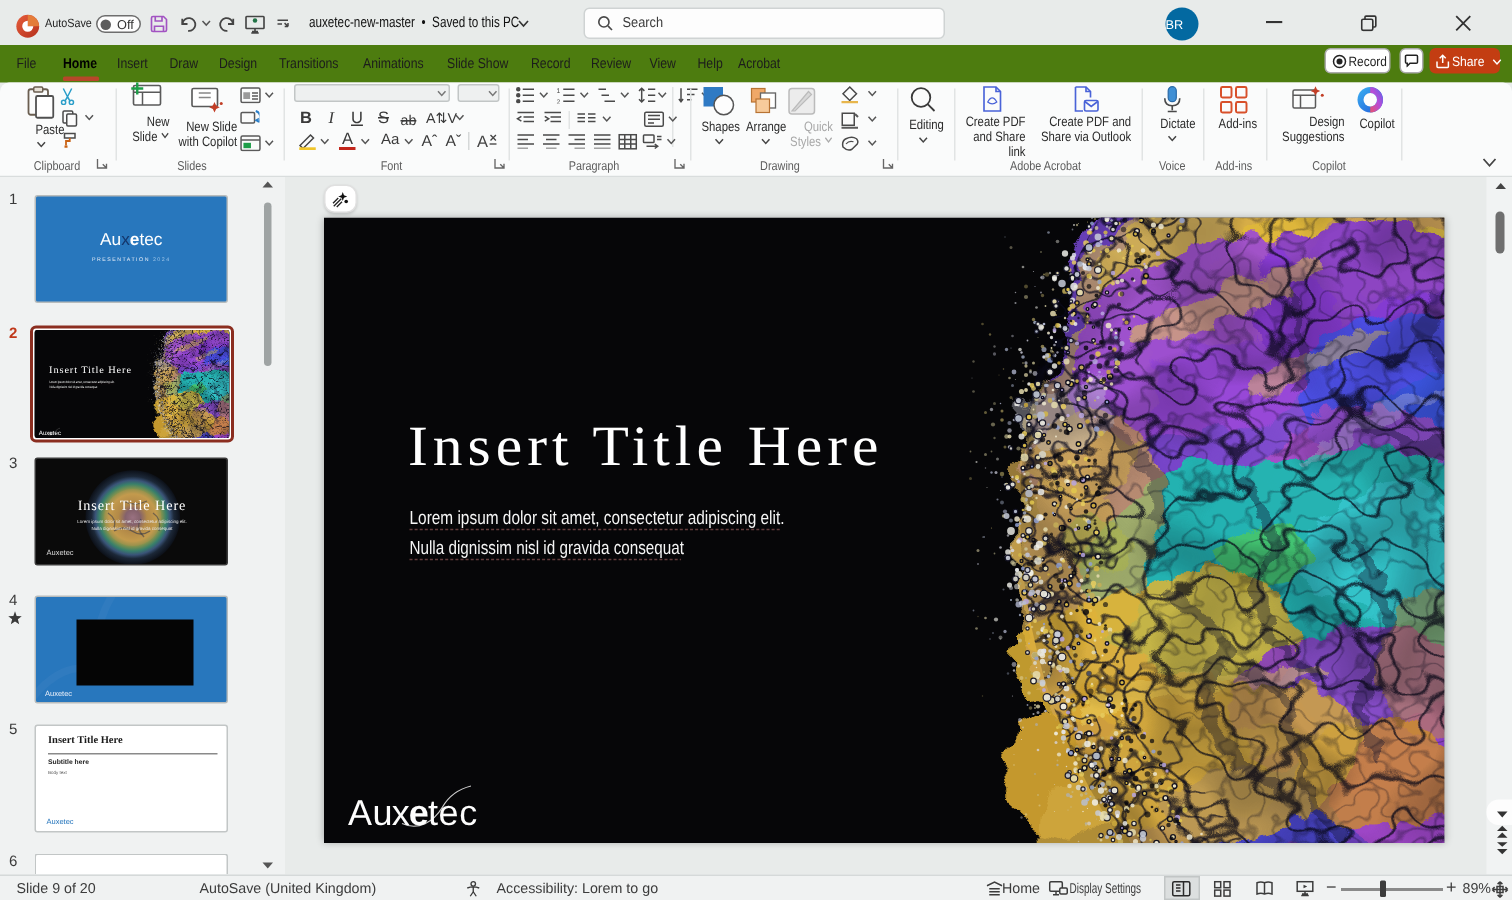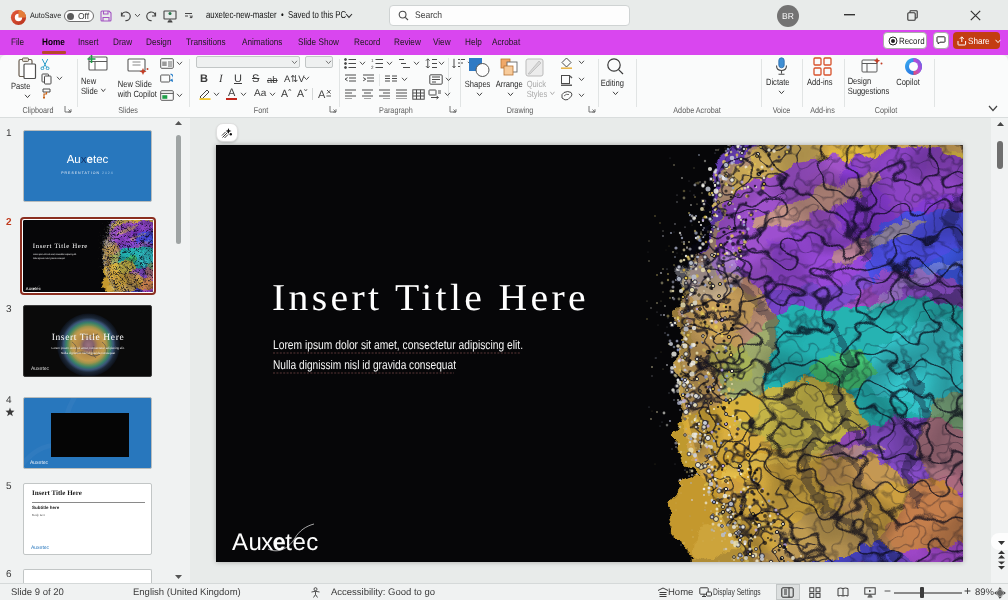--- a/index.html
+++ b/index.html
@@ -1,23 +1,23 @@
 <!DOCTYPE html>
 <html><head><meta charset="utf-8"><style>
 *{margin:0;padding:0;box-sizing:border-box}
 html,body{width:1008px;height:600px;overflow:hidden;font-family:"Liberation Sans",sans-serif;background:#e8ebea}
 .abs{position:absolute}
 #titlebar{position:absolute;left:0;top:0;width:964px;height:30px;background:#e8ebea}
-#menubar{position:absolute;left:0;top:30px;width:1008px;height:25px;background:#d946ef}
+#menubar{position:absolute;left:0;top:30px;width:1008px;height:25px;background:#4d7c0f}
 .menuitem{position:absolute;top:6px;font-size:9.5px;color:#1c1c1c;height:14px;line-height:14px;transform:scaleX(0.86);transform-origin:0 50%}
 #ribbon{position:absolute;left:0;top:55px;width:1008px;height:63px;background:#fafbfb;border-bottom:1px solid #d9dddd;border-radius:6px 6px 0 0}
 .glabel{position:absolute;top:105px;font-size:8.5px;color:#5c5c5c;text-align:center;transform:scaleX(0.85)}
 .gsep{position:absolute;top:59px;width:1px;height:48px;background:#e1e4e4}
 .ribbonc{position:absolute;left:0;top:0;width:1008px;height:600px}
-.bigbtn{position:absolute;text-align:left;font-size:9px;color:#2b2b2b;line-height:9.8px}
+.bigbtn{position:absolute;text-align:right;font-size:9px;color:#2b2b2b;line-height:9.8px}
 .bigbtn>div{transform:scaleX(0.84)}
 .smico{position:absolute;color:#3a3a3a}
 .chev{display:inline-block;width:7px;height:7px}
 #panel{position:absolute;left:0;top:118px;width:190px;height:465px;background:#f0f2f2}
 .thumbnum{position:absolute;left:6px;width:14px;font-size:10px;color:#3a3a3a;text-align:left}
 .thumb{position:absolute;left:23px;width:129px;height:72px;border:1px solid #c2c6c6;border-radius:2px;overflow:hidden;background:#fff}
 #canvas{position:absolute;left:190px;top:118px;width:818px;height:465px;background:#e8ebea}
 #statusbar{position:absolute;left:0;top:583px;width:1008px;height:17px;background:#f0f2f2;border-top:1px solid #d5d9d9;font-size:9.5px;color:#3c3c3c}
 .sbitem{position:absolute;top:2px;height:13px;line-height:13px}
 svg{display:block}
@@ -1476,21 +1476,21 @@
       <path d="M1 1 L4 4.4 L7 1"></path>
     </svg>
 
   <span class="abs" style="left:389px;top:5px;width:241px;height:21px;background:#fdfdfd;border:1px solid #cfd3d3;border-radius:4px"></span>
   <svg class="abs" style="left:398px;top:10px" width="11" height="11" viewBox="0 0 11 11" fill="none" stroke="#4a4a4a" stroke-width="1.1">
       <circle cx="4.6" cy="4.6" r="3.4"></circle>
       <path d="M7.3 7.3 L10 10"></path>
     </svg>
   <span class="abs" style="left:415px;top:10px;font-size:9.5px;color:#3c3c3c;transform:scaleX(0.9);transform-origin:0 0">Search</span>
 
-  <span class="abs" style="left:777px;top:5px;width:22px;height:22px;border-radius:50%;background:#737373;color:#fff;font-size:8.5px;text-align:center;line-height:22px">BR</span>
+  <span class="abs" style="left:777px;top:5px;width:22px;height:22px;border-radius:50%;background:#0369a1;color:#fff;font-size:8.5px;text-align:left;line-height:22px">BR</span>
 
   <svg class="abs" style="left:844px;top:14px" width="11" height="2" viewBox="0 0 11 2">
       <rect width="11" height="1.4" fill="#333"></rect>
     </svg>
   <svg class="abs" style="left:907px;top:10px" width="11" height="11" viewBox="0 0 11 11" fill="none" stroke="#333" stroke-width="1.1">
       <rect x="0.8" y="2.8" width="7.4" height="7.4" rx="1"></rect>
       <path d="M3 2.6 L3 1.4 Q3 0.7 3.7 0.7 L9.4 0.7 Q10.2 0.7 10.2 1.5 L10.2 7.2 Q10.2 8 9.4 8 L8.4 8"></path>
     </svg>
   <svg class="abs" style="left:970px;top:10px" width="11" height="11" viewBox="0 0 11 11" stroke="#333" stroke-width="1.2">
       <path d="M0.8 0.8 L10.2 10.2 M10.2 0.8 L0.8 10.2"></path>
@@ -1811,20 +1811,37 @@
       <circle cx="8" cy="8" r="6.2"></circle>
         <path d="M12.6 12.6 L17 17"></path>
     </svg>
     <div style="margin-top:3px">Editing</div>
     <svg width="7" height="5" viewBox="0 0 7 5" style="margin:2px auto 0" fill="none" stroke="#444" stroke-width="1">
         <path d="M1 0.8 L3.5 3.6 L6 0.8"></path>
       </svg>
   </div>
   <span class="gsep" style="left:636px"></span>
 
+  <div class="bigbtn" style="left:634px;top:57px;width:54px">
+    <svg width="17" height="18" viewBox="0 0 17 18" style="margin:0 auto" fill="none" stroke="#4a63d8" stroke-width="1.1">
+      <path d="M3 1 L11 1 L14 4 L14 17 L3 17 Z"></path>
+        <path d="M11 1 L11 4 L14 4"></path>
+      <path d="M5.5 11 Q8.5 5.5 11.5 11 Q8.5 13.5 5.5 11 Z" stroke-width="0.9"></path>
+    </svg>
+    <div style="margin-top:2px">Create PDF<br>and Share link</div>
+  </div>
+  <div class="bigbtn" style="left:686px;top:57px;width:74px">
+    <svg width="19" height="18" viewBox="0 0 19 18" style="margin:0 auto" fill="none" stroke="#4a63d8" stroke-width="1.1">
+      <path d="M3 1 L10 1 L13 4 L13 8 M3 1 L3 17 L8 17"></path>
+        <path d="M10 1 L10 4 L13 4"></path>
+      <rect x="9" y="10" width="9" height="7" rx="1"></rect>
+        <path d="M9 10.5 L13.5 14 L18 10.5"></path>
+    </svg>
+    <div style="margin-top:2px">Create PDF and<br>Share via Outlook</div>
+  </div>
   <div class="glabel" style="left:662px;width:70px">Adobe Acrobat</div>
   <span class="gsep" style="left:761px"></span>
 
   <div class="bigbtn" style="left:763px;top:57px;width:37px">
     <svg width="13" height="19" viewBox="0 0 13 19" style="margin:0 auto">
       <rect x="3.8" y="0.8" width="5.4" height="10" rx="2.7" fill="#3f8fd4" stroke="#2a6aa8" stroke-width="0.8"></rect>
       <path d="M1.5 8.5 Q1.5 13.5 6.5 13.5 Q11.5 13.5 11.5 8.5" fill="none" stroke="#4a4a4a" stroke-width="1.1"></path>
       <path d="M6.5 13.5 L6.5 16.5 M3.5 17.3 L9.5 17.3" stroke="#4a4a4a" stroke-width="1.1"></path>
     </svg>
     <div style="margin-top:2px">Dictate</div>
@@ -1989,26 +2006,26 @@
       <path d="M4.5 0.5 L8 4 L1 4 Z" fill="#333"></path>
       <path d="M4.5 5 L8 8.5 L1 8.5 Z" fill="#333"></path>
     </svg>
   <svg class="abs" style="left:997px;top:561px" width="9" height="9" viewBox="0 0 9 9">
       <path d="M4.5 3.5 L8 0.5 L1 0.5 Z" fill="#333"></path>
       <path d="M4.5 8.5 L8 5 L1 5 Z" fill="#333"></path>
     </svg>
 </div>
 <div id="statusbar">
   <span class="sbitem" style="left:11px">Slide 9 of 20</span>
-  <span class="sbitem" style="left:133px">English (United Kingdom)</span>
+  <span class="sbitem" style="left:133px">AutoSave (United Kingdom)</span>
   <svg class="abs" style="left:310px;top:3px" width="11" height="11" viewBox="0 0 11 11" fill="none" stroke="#3c3c3c" stroke-width="0.9">
       <circle cx="5.5" cy="2.2" r="1.5"></circle>
       <path d="M1.5 5 Q5.5 3.5 9.5 5 M5.5 4.5 L5.5 7.5 M5.5 7.5 L3.5 10.5 M5.5 7.5 L7.5 10.5"></path>
     </svg>
-  <span class="sbitem" style="left:331px">Accessibility: Good to go</span>
+  <span class="sbitem" style="left:331px">Accessibility: Lorem to go</span>
   <svg class="abs" style="left:657px;top:3px" width="12" height="11" viewBox="0 0 12 11" fill="none" stroke="#3c3c3c">
       <path d="M2 0.8 L6 0.8 L6 4 L10 4 M6 0.8 L10 4" stroke-width="0"></path>
       <path d="M1 3.5 L6 1 L11 3.5" stroke-width="1"></path>
       <path d="M2.5 5.5 H9.5 M2.5 7.5 H9.5 M2.5 9.5 H9.5" stroke-width="1"></path>
     </svg>
   <span class="sbitem" style="left:668px">Home</span>
   <svg class="abs" style="left:699px;top:3px" width="13" height="11" viewBox="0 0 13 11" fill="none" stroke="#3c3c3c" stroke-width="1">
       <rect x="0.8" y="0.8" width="8.4" height="6.4" rx="0.8"></rect>
       <path d="M3 9.5 L7 9.5 M5 7.2 L5 9.5"></path>
       <rect x="7.5" y="5" width="5" height="4" rx="0.8" fill="#f0f2f2"></rect>

